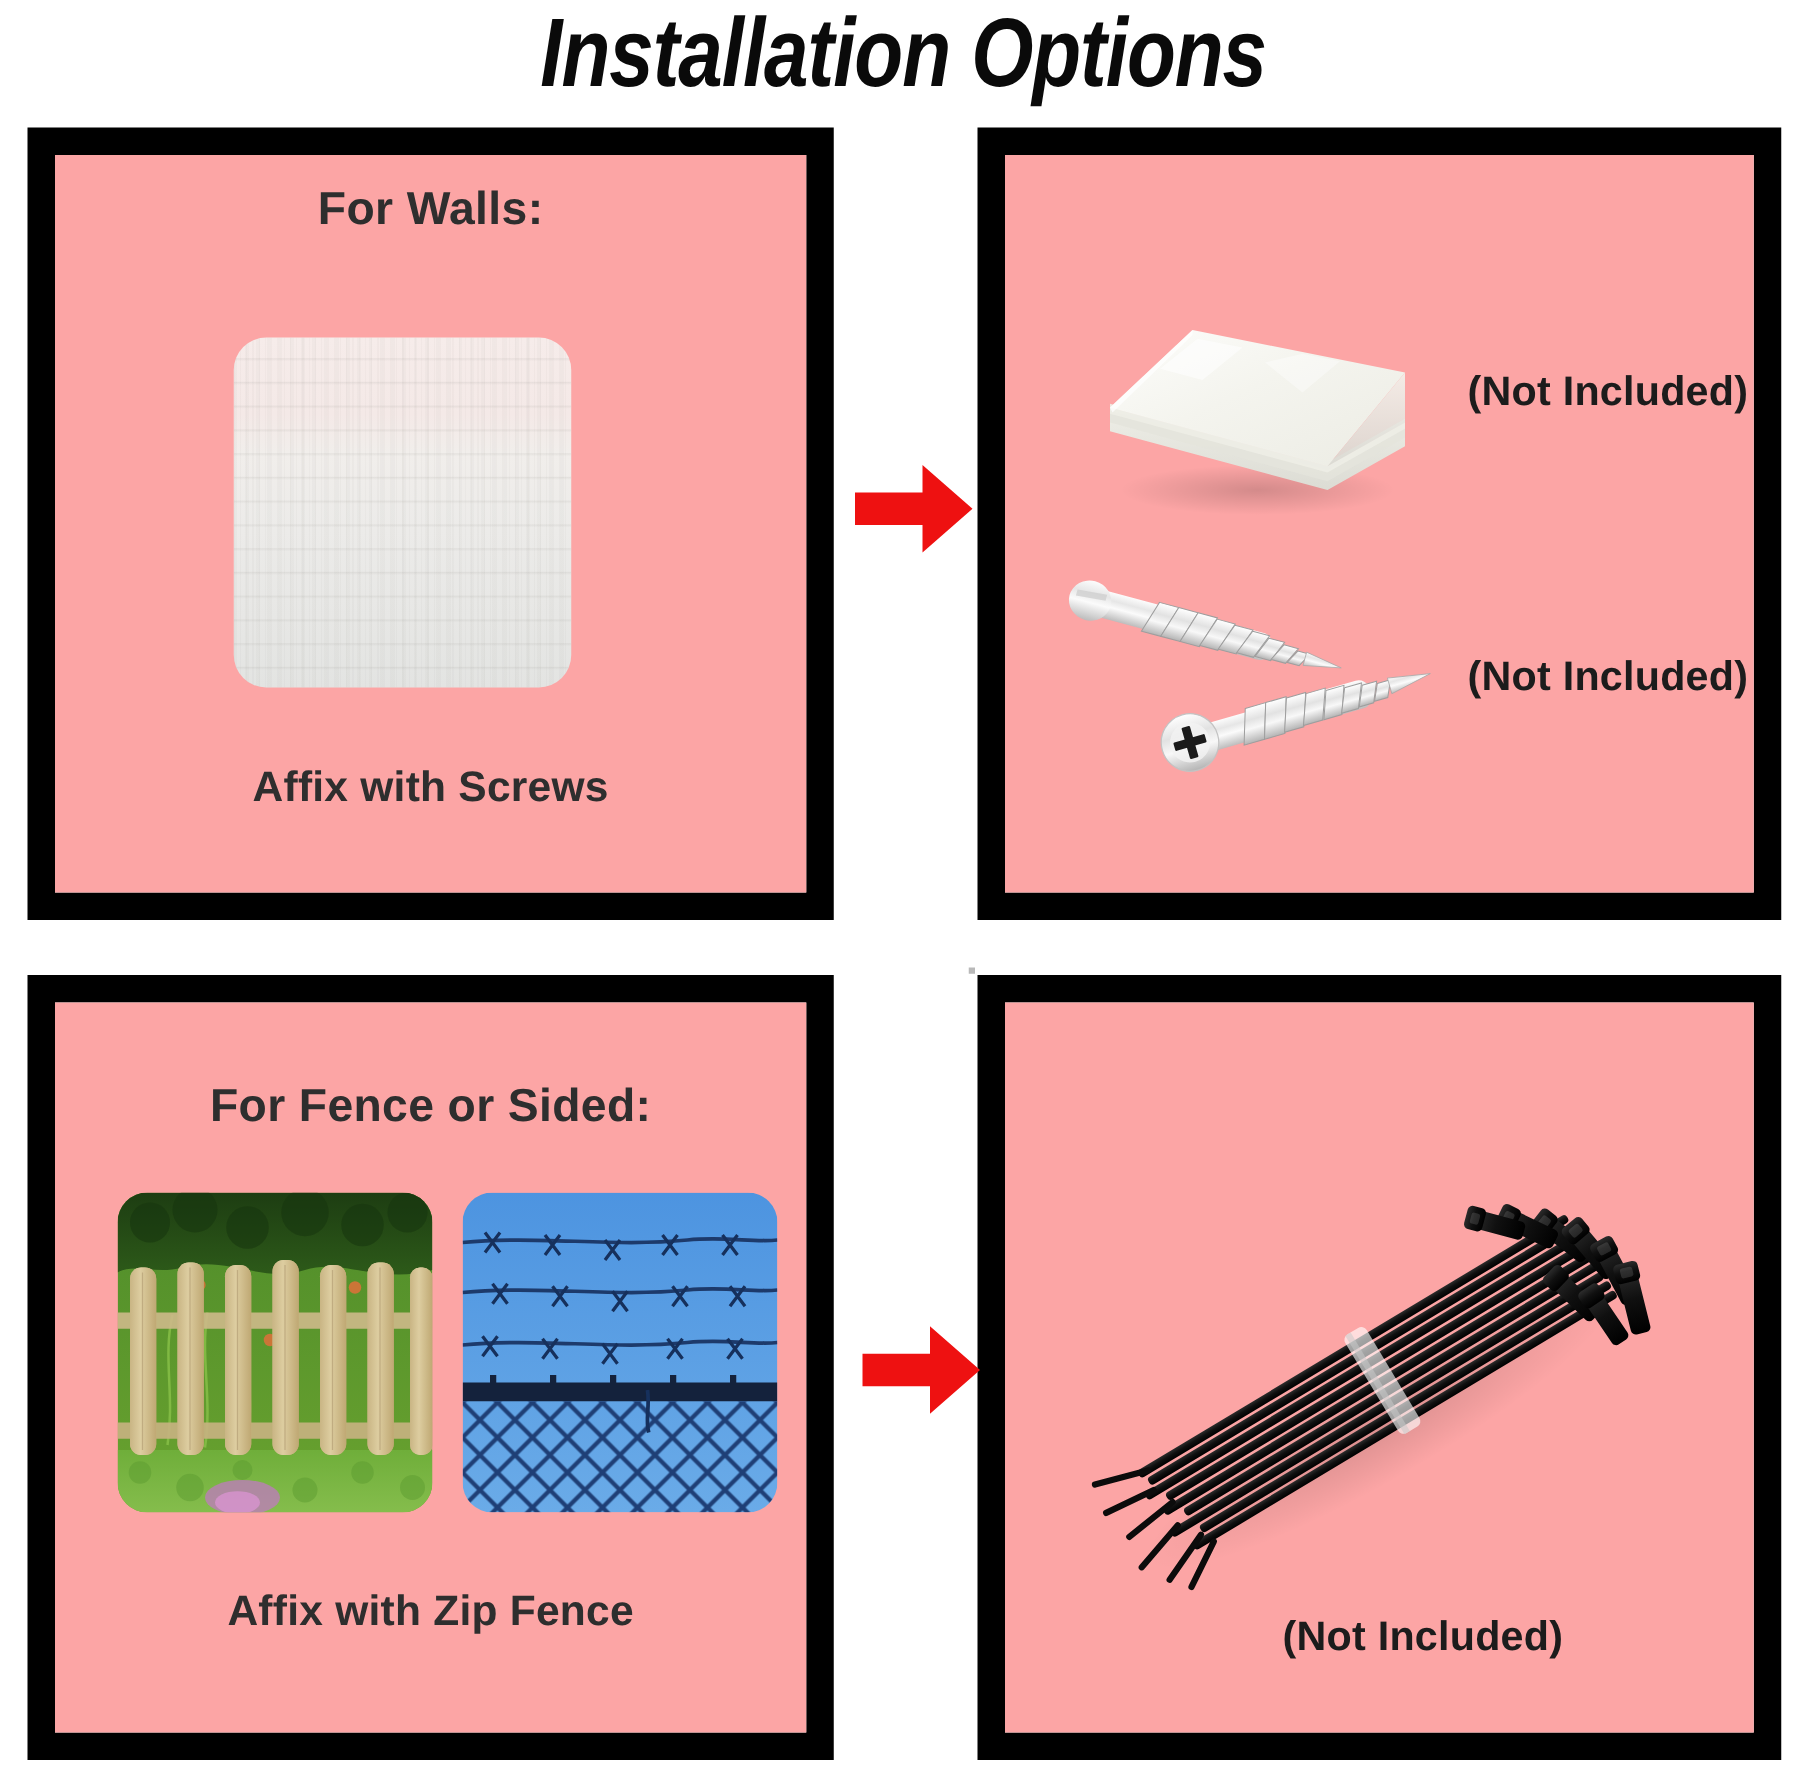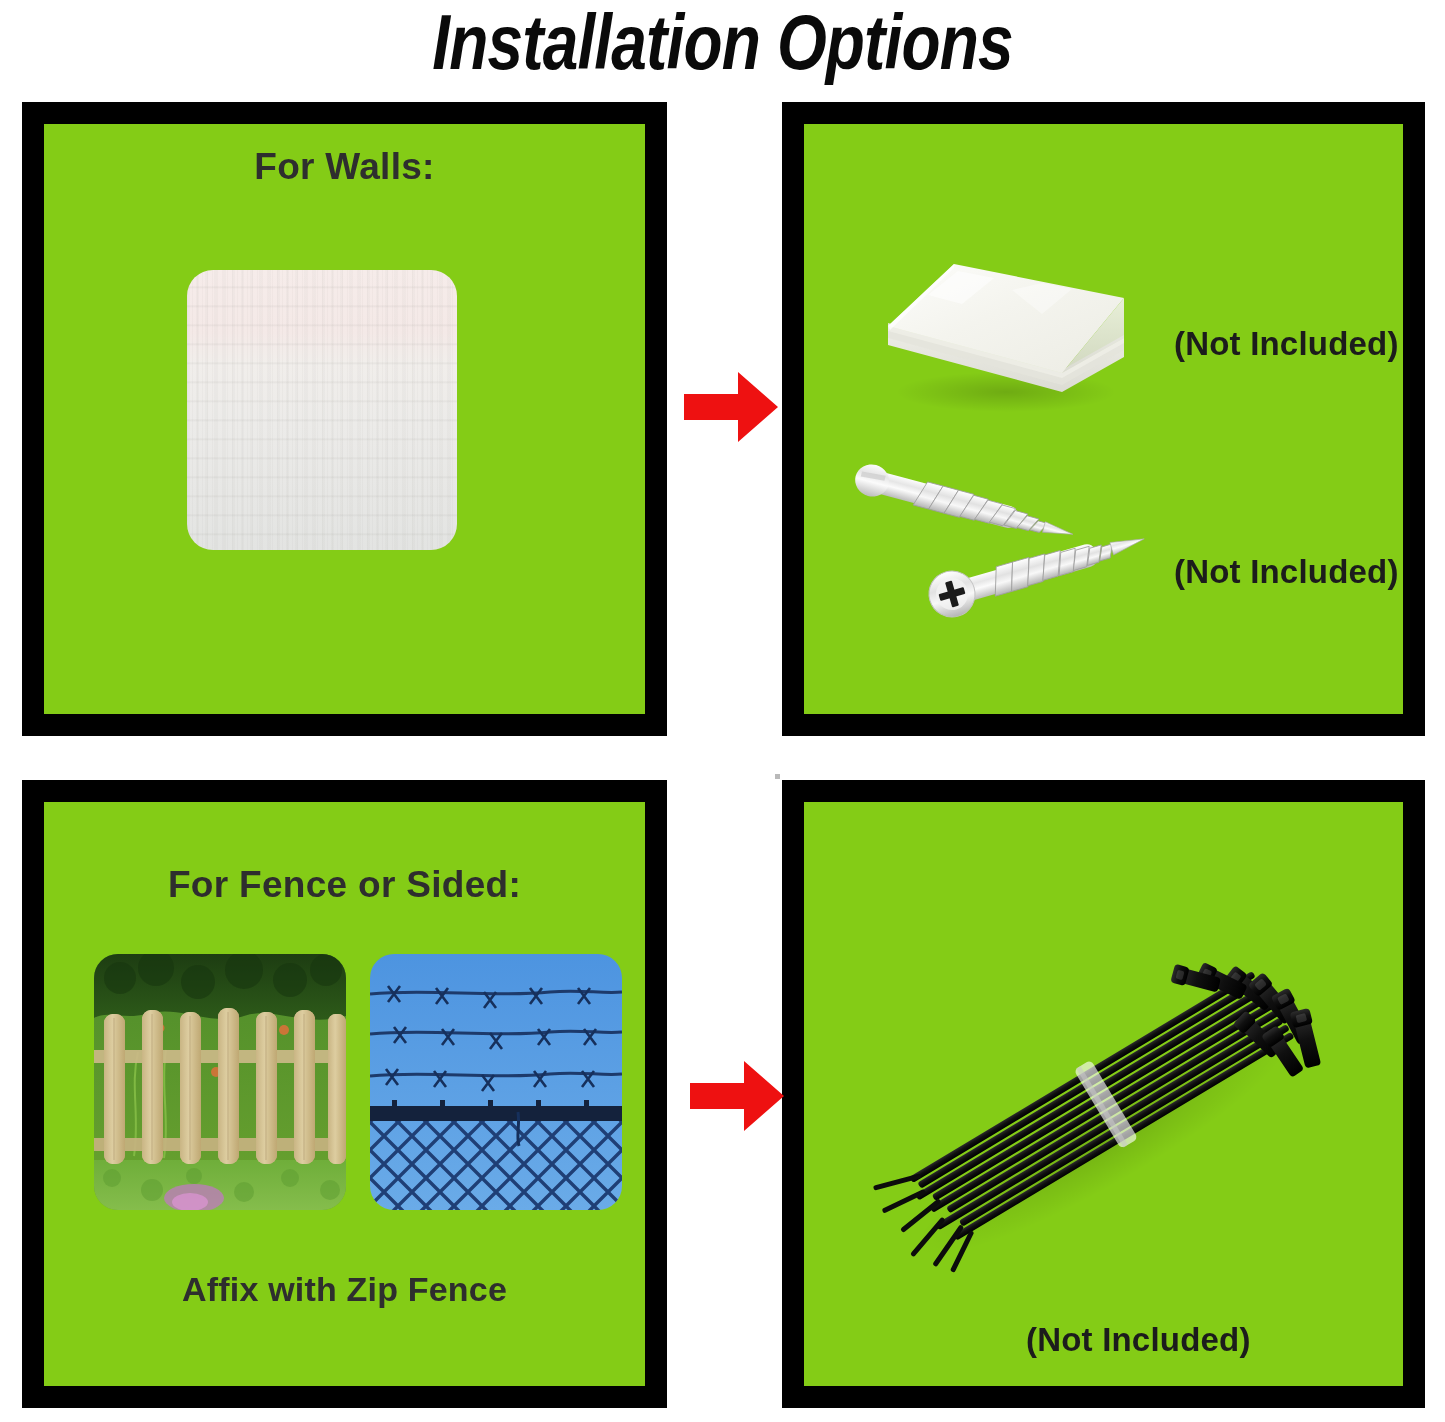--- a/index.html
+++ b/index.html
@@ -45,21 +45,21 @@
   }
   .panel-tl { left: 22px;  top: 102px;  width: 645px;  height: 634px; }
   .panel-tr { left: 782px; top: 102px;  width: 643px;  height: 634px; }
   .panel-bl { left: 22px;  top: 780px;  width: 645px;  height: 628px; }
   .panel-br { left: 782px; top: 780px;  width: 643px;  height: 628px; }
 
   .panel-inner {
     position: relative;
     width: 100%;
     height: 100%;
-    background: #84cc16;
+    background: #fca5a5;
   }
 
   
   .heading {
     position: absolute;
     left: 0;
     width: 100%;
     text-align: center;
     font-weight: bold;
     font-size: 37px;
@@ -78,21 +78,20 @@
   }
   .caption-line { display: block; line-height: 1.30; }
 
   .note {
     position: absolute;
     font-weight: bold;
     font-size: 33px;
     color: #1c1c1c;
     white-space: nowrap;
     letter-spacing: 0.2px;
-    margin-top: 31px;
   }
 
   
   .arrow {
     position: absolute;
     width: 98px;
     height: 76px;
   }
   .arrow svg { display: block; width: 100%; height: 100%; }
 
@@ -194,20 +193,21 @@
   <div class="panel-inner">
 
     <div class="heading" style="top:22px;">For Walls:</div>
 
     <div class="wall-swatch">
       <div class="courses"></div>
       <div class="speckle"></div>
     </div>
 
     <div class="caption" style="top:484px;">
+      <span class="caption-line">Affix with Screws</span>
     </div>
 
   </div>
 </div>
 
 <div class="panel panel-tr">
   <div class="panel-inner">
 
     <div class="tape-stack">
       <svg viewBox="0 0 270 180" preserveAspectRatio="none" aria-hidden="true">

